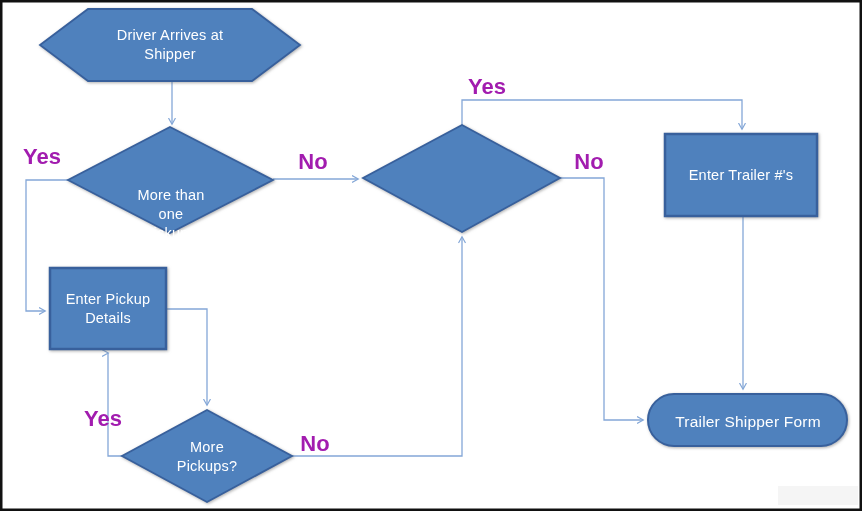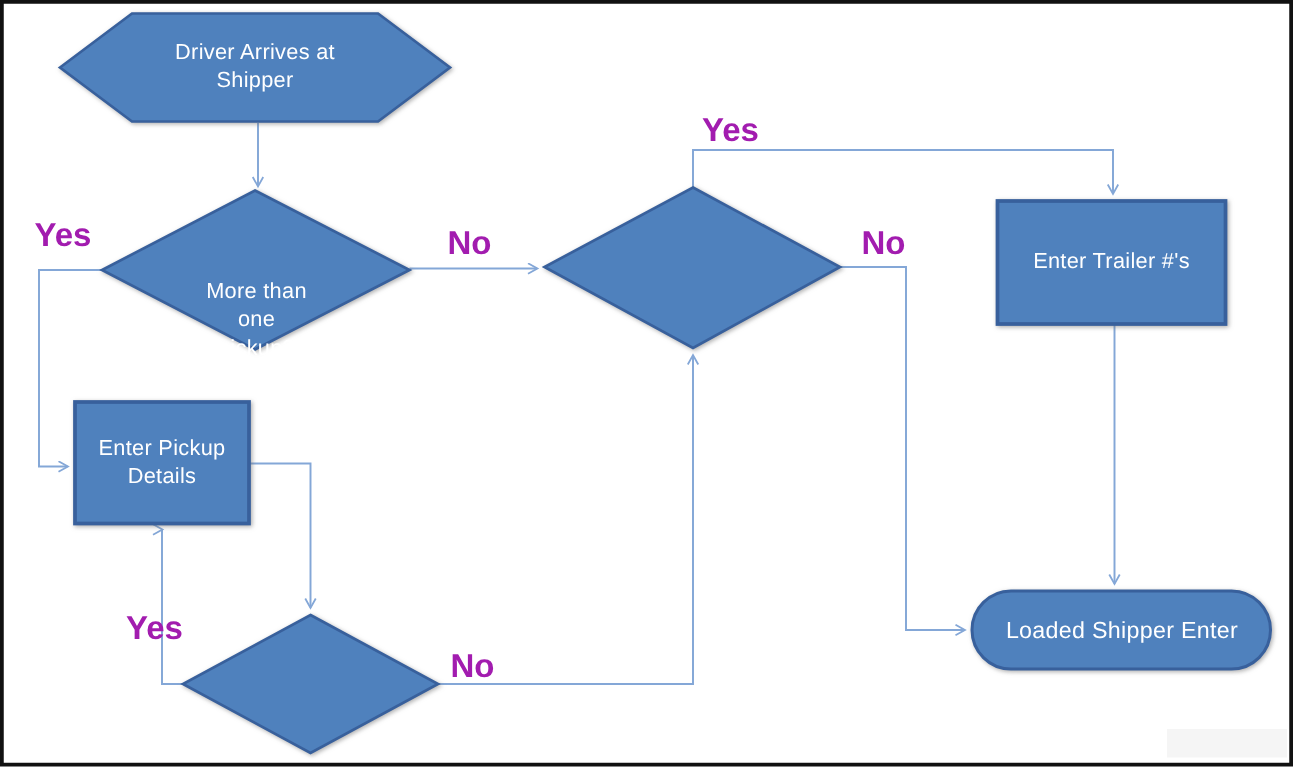--- a/index.html
+++ b/index.html
@@ -93,21 +93,23 @@
   </svg>
 
   <div class="node-label" style="left:170px; top:45px; width:210px;">Driver Arrives at
 Shipper</div>
   <div class="node-label" style="left:171px; top:181px; width:130px;margin-top:33px;">More than
 one
 pickup?</div>
   <div class="node-label" style="left:741px; top:175px; width:178px;">Enter Trailer #'s</div>
   <div class="node-label" style="left:108px; top:309px; width:96px;">Enter Pickup
 Details</div>
-  <div class="node-label" style="left:748px; top:421px; width:190px; font-size:15.5px;">Loaded Shipper Enter</div>
+  <div class="node-label" style="left:207px; top:457px; width:110px;">More
+Pickups?</div>
+  <div class="node-label" style="left:748px; top:421px; width:190px; font-size:15.5px;">Trailer Shipper Form</div>
 
   <div class="edge-label" style="left:42px; top:157px;">Yes</div>
   <div class="edge-label" style="left:313px; top:162px;">No</div>
   <div class="edge-label" style="left:487px; top:87px;">Yes</div>
   <div class="edge-label" style="left:589px; top:162px;">No</div>
   <div class="edge-label" style="left:103px; top:419px;">Yes</div>
   <div class="edge-label" style="left:315px; top:444px;">No</div>
 
   <div class="watermark-box"></div>
 

